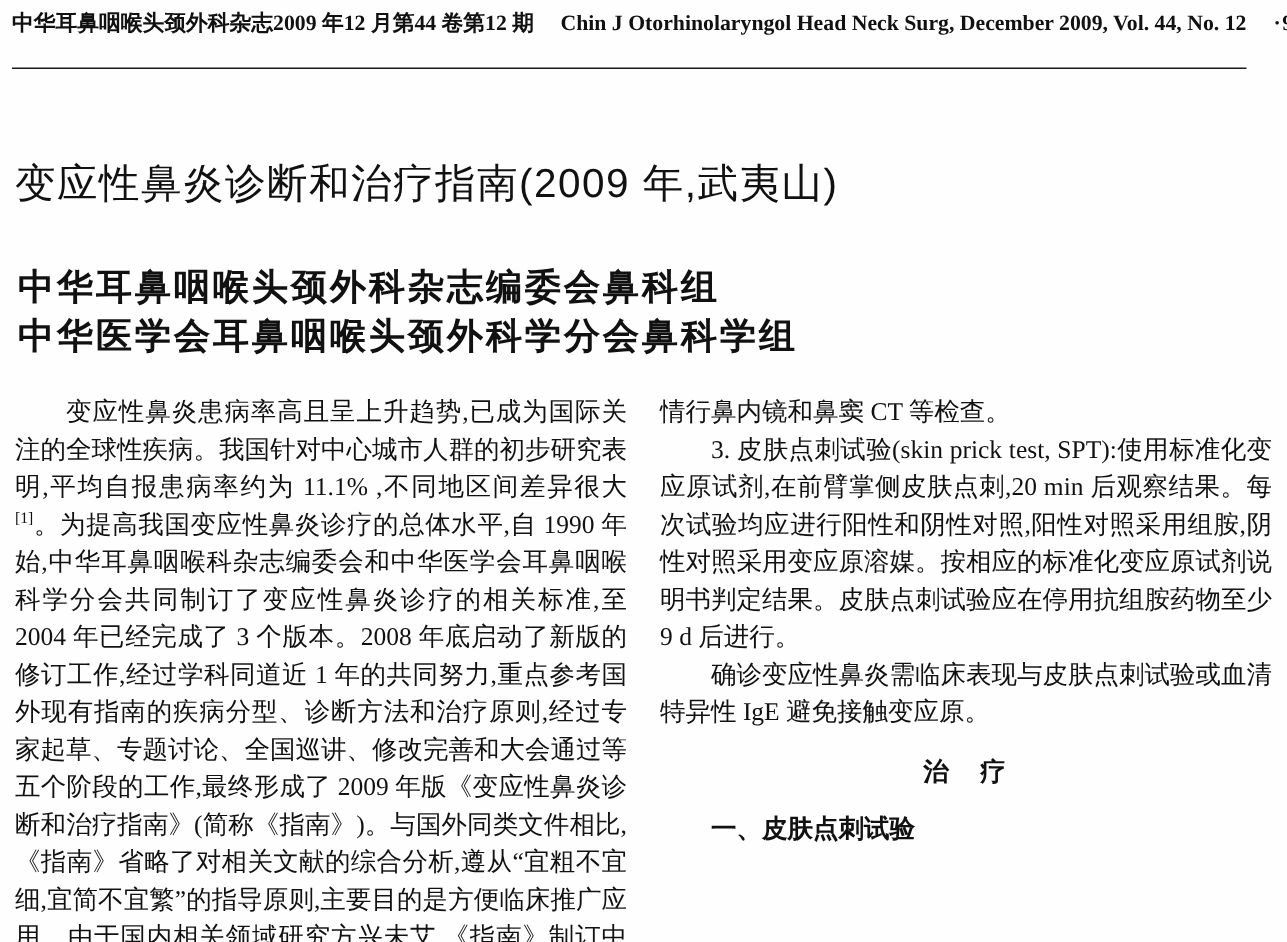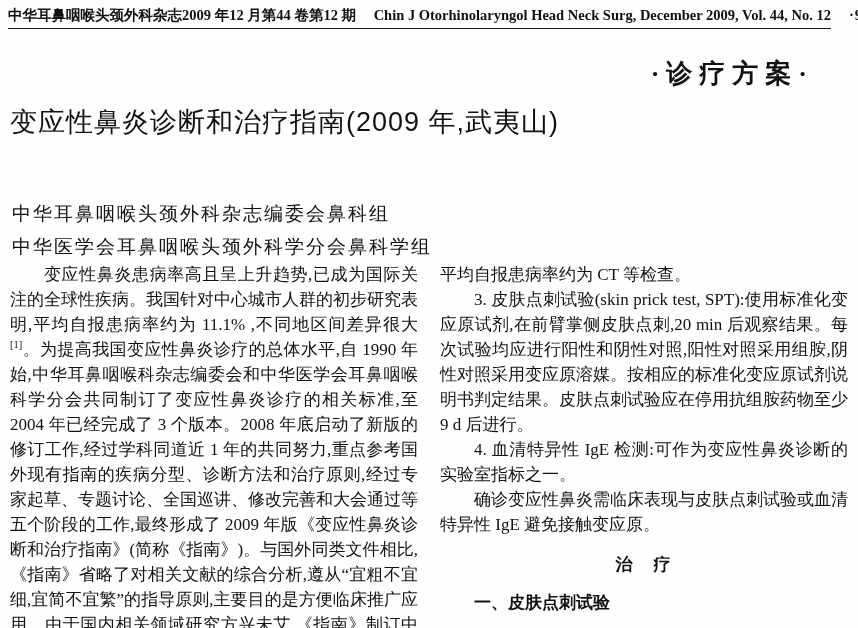--- a/index.html
+++ b/index.html
@@ -26,21 +26,21 @@
     display: flex;
     align-items: baseline;
     justify-content: space-between;
     font-size: 14.5px;
     font-weight: bold;
     white-space: nowrap;
   }
   .running-head .rule-part {
     display: inline-block;
     border-bottom: 1.5px solid #1a1a1a;
-    padding-bottom: 3px;
+    padding-bottom: 20px;
   }
   .running-head .journal-cn { margin-right: 14px; }
   .running-head .page-no {
     padding-left: 18px;
     letter-spacing: 1px;
   }
 
   
   .section-label {
     position: absolute;
@@ -62,25 +62,24 @@
     font-family: "Liberation Sans", "DejaVu Sans", sans-serif;
     letter-spacing: 1px;
     margin: 0;
   }
 
   
   .authors {
     position: absolute;
     top: 176px;
     left: 12px;
-    font-size: 19px;
-    font-weight: normal;
+    font-size: 24px;
+    font-weight: bold;
     line-height: 33px;
     letter-spacing: 2px;
-    margin-top: 21px;
   }
 
   
   .columns {
     position: absolute;
     top: 262px;
     left: 10px;
     width: 838px;
     display: flex;
     gap: 22px;
@@ -117,39 +116,37 @@
 <div class="page">
 
   <div class="running-head">
     <span class="rule-part">
       <span class="journal-cn">中华耳鼻咽喉头颈外科杂志2009 年12 月第44 卷第12 期</span>
       <span class="journal-en">Chin J Otorhinolaryngol Head Neck Surg, December 2009, Vol. 44, No. 12</span>
     </span>
     <span class="page-no">·977·</span>
   </div>
 
-  <div class="section-label">·诊疗方案·</div>
 
   <h1 class="article-title">变应性鼻炎诊断和治疗指南(2009 年,武夷山)</h1>
 
   <div class="authors">
     <div>中华耳鼻咽喉头颈外科杂志编委会鼻科组</div>
     <div>中华医学会耳鼻咽喉头颈外科学分会鼻科学组</div>
   </div>
 
   <div class="columns">
 
     <div class="col">
       <p class="indent"><span>变应性鼻炎患病率高且呈上升趋势,已成为国际关注的全球性疾病。我国针对中心城市人群的初步研究表明,平均自报患病率约为 11.1% ,不同地区间差异很大</span><sup class="ref">[1]</sup><span>。为提高我国变应性鼻炎诊疗的总体水平,自 1990 年始,中华耳鼻咽喉科杂志编委会和中华医学会耳鼻咽喉科学分会共同制订了变应性鼻炎诊疗的相关标准,至 2004 年已经完成了 3 个版本。2008 年底启动了新版的修订工作,经过学科同道近 1 年的共同努力,重点参考国外现有指南的疾病分型、诊断方法和治疗原则,经过专家起草、专题讨论、全国巡讲、修改完善和大会通过等五个阶段的工作,最终形成了 2009 年版《变应性鼻炎诊断和治疗指南》(简称《指南》)。与国外同类文件相比,《指南》省略了对相关文献的综合分析,遵从“宜粗不宜细,宜简不宜繁”的指导原则,主要目的是方便临床推广应用。由于国内相关领域研究方兴未艾,《指南》制订中直</span></p>
     </div>
 
     <div class="col">
-      <p>平均自报患病率约为 CT 等检查。</p>
+      <p>情行鼻内镜和鼻窦 CT 等检查。</p>
       <p class="indent">3. 皮肤点刺试验(skin prick test, SPT):使用标准化变应原试剂,在前臂掌侧皮肤点刺,20 min 后观察结果。每次试验均应进行阳性和阴性对照,阳性对照采用组胺,阴性对照采用变应原溶媒。按相应的标准化变应原试剂说明书判定结果。皮肤点刺试验应在停用抗组胺药物至少 9 d 后进行。</p>
-      <p class="indent">4. 血清特异性 IgE 检测:可作为变应性鼻炎诊断的实验室指标之一。</p>
       <p class="indent">确诊变应性鼻炎需临床表现与皮肤点刺试验或血清特异性 IgE 避免接触变应原。</p>
       <p class="treatment-heading">治　疗</p>
       <p class="treatment-item indent">一、皮肤点刺试验</p>
     </div>
 
   </div>
 
 </div>
 
 </body></html>

